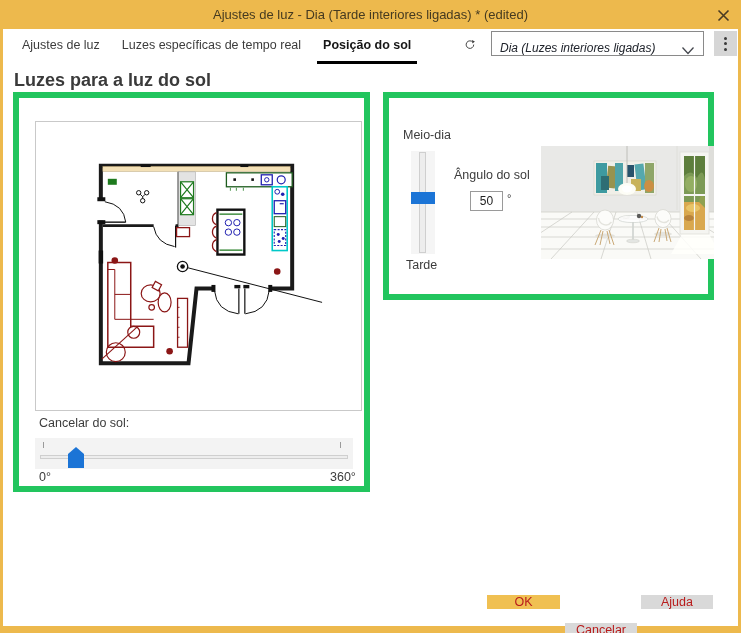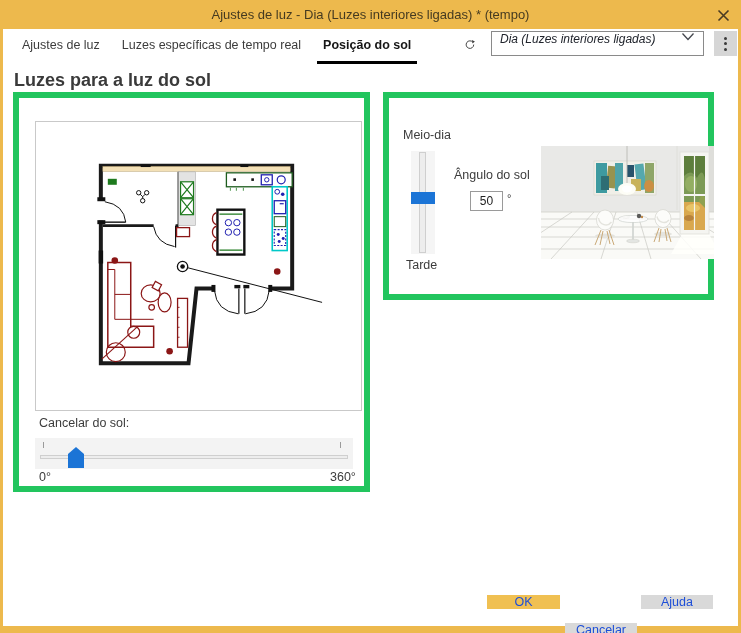--- a/index.html
+++ b/index.html
@@ -11,57 +11,57 @@
   .title{font-size:13px;color:#453A20;}
   .close-btn{right:9px;top:7px;width:18px;height:16px;display:flex;align-items:center;justify-content:center;cursor:pointer;}
   
   .edge{background:#EDB94D;}
   
   .tabrow{left:3px;top:29px;width:735px;height:31px;background:#fff;}
   .tabs{position:absolute;left:13px;top:0;height:31px;display:flex;gap:10px;}
   .tab{padding:16px 6px;font-size:12.5px;color:#3C3C3C;display:flex;align-items:center;border-bottom:3px solid transparent;cursor:pointer;white-space:nowrap;}
   .tab.active{font-weight:bold;color:#161616;border-bottom:3px solid #000000;}
   .refresh-btn{left:455px;top:3px;width:24px;height:24px;display:flex;align-items:center;justify-content:center;cursor:pointer;background:#fff;border:none;}
-  .dropdown{left:488px;top:2px;width:213px;height:25px;border:1px solid #8A8A8A;background:#fff;display:flex;align-items:flex-start;padding:0 8px;cursor:pointer;}
+  .dropdown{left:488px;top:2px;width:213px;height:25px;border:1px solid #8A8A8A;background:#fff;display:flex;align-items:flex-end;padding:0 8px;cursor:pointer;}
   .dropdown .val{font-size:12px;font-style:italic;color:#20242C;flex:1;white-space:nowrap;overflow:hidden;}
   .kebab-btn{left:711px;top:2px;width:23px;height:25px;background:#D6D6D6;border:none;display:flex;flex-direction:column;align-items:center;justify-content:center;gap:2.5px;cursor:pointer;}
   .kebab-btn i{width:3px;height:3px;border-radius:50%;background:#3A3A3A;}
   
   .group-header{font-size:18px;font-weight:bold;color:#3A3A3A;}
   .groupbox{border:6px solid #22c55e;background:#fff;}
   .plan-box{left:16px;top:23px;width:327px;height:290px;border:1px solid #C9C9C9;background:#fff;}
   .label{font-size:12.5px;color:#3C3C3C;}
   
   .h-slider{left:16px;top:340px;width:318px;height:31px;background:#F3F3F3;}
   .h-track{position:absolute;left:5px;right:5px;top:17px;height:4px;background:#EDEDED;border:1px solid #CFCFCF;}
   .h-tick{position:absolute;top:4px;width:1px;height:6px;background:#9A9A9A;}
   .h-handle{position:absolute;left:33px;top:9px;width:16px;height:21px;background:#1B74D6;clip-path:polygon(50% 0,100% 33%,100% 100%,0 100%,0 33%);cursor:pointer;}
   
   .v-col{left:22px;top:53px;width:24px;height:103px;background:#F5F5F5;}
   .v-track{position:absolute;left:30px;top:54px;width:7px;height:101px;background:#EDEDED;border:1px solid #CFCFCF;}
   .v-handle{position:absolute;left:22px;top:94px;width:24px;height:12px;background:#1B74D6;cursor:pointer;}
   .angle-input{position:absolute;left:81px;top:93px;width:33px;height:20px;border:1px solid #9A9A9A;font-size:12px;text-align:center;color:#222;padding:0;}
   
-  .btn{height:14px;border:none;font-size:12.5px;color:#1d4ed8;cursor:pointer;display:flex;align-items:center;justify-content:center;}
+  .btn{height:14px;border:none;font-size:12.5px;color:#b91c1c;cursor:pointer;display:flex;align-items:center;justify-content:center;}
   .btn-ok{left:487px;top:595px;width:73px;background:#F0C052;}
   .btn-cancel{left:565px;top:595px;width:72px;background:#D9D9D9;margin-top:28px;}
   .btn-help{left:641px;top:595px;width:72px;background:#D9D9D9;}
   .btn-help::first-letter{text-decoration:underline;}
 </style>
 </head>
 <body>
 
 <div class="dialog">
 
   <div class="abs edge" style="left:0;top:29px;width:3px;height:604px;"></div>
   <div class="abs edge" style="left:738px;top:29px;width:3px;height:604px;"></div>
   <div class="abs edge" style="left:0;top:626px;width:741px;height:7px;"></div>
 
   <div class="abs titlebar">
-    <span class="title">Ajustes de luz - Dia (Luzes interiores ligadas) * (tempo)</span>
+    <span class="title">Ajustes de luz - Dia (Tarde interiores ligadas) * (edited)</span>
   </div>
   <div class="abs close-btn">
     <svg width="13" height="13" viewBox="0 0 13 13">
         <path d="M1.5,1.5 L11.5,11.5 M11.5,1.5 L1.5,11.5" stroke="#4A3B23" stroke-width="1.6"></path>
       </svg>
   </div>
 
   <div class="abs tabrow">
     <div class="tabs">
       <div class="tab">Ajustes de luz</div>

